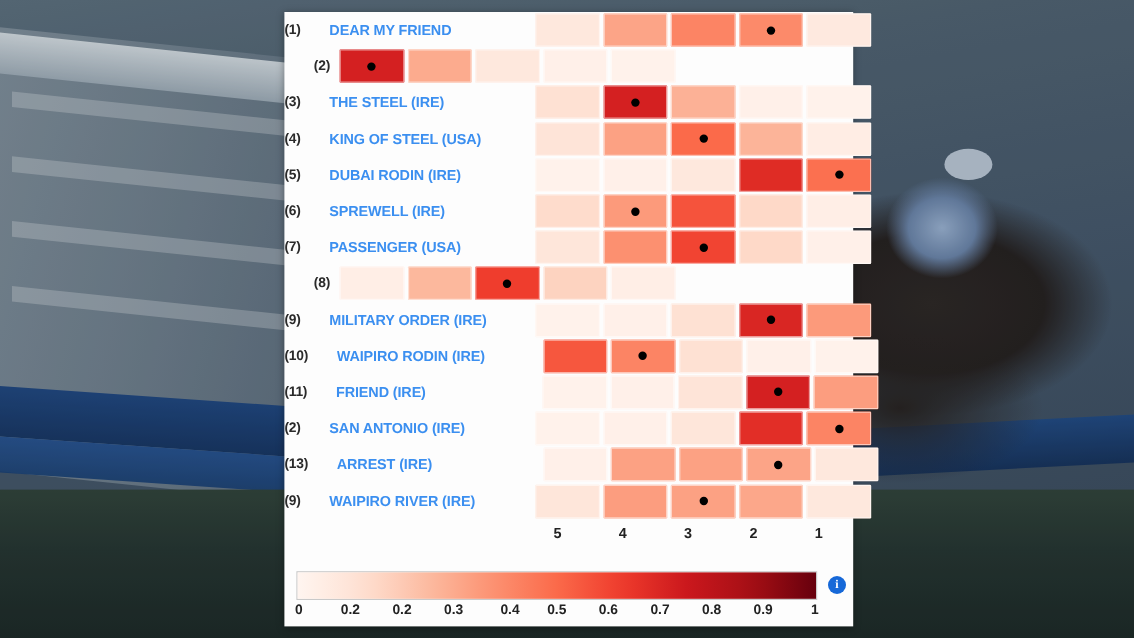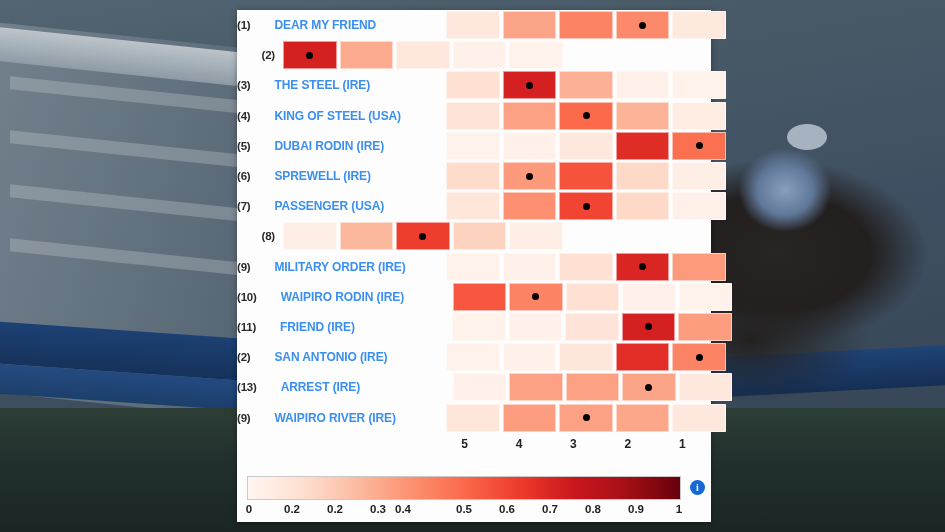--- a/index.html
+++ b/index.html
@@ -292,21 +292,21 @@
 
   <div id="cbwrap">
     <div id="cbbar">
       <div id="cbgrad" style="background: linear-gradient(to right, rgb(255, 245, 240) 0%, rgb(255, 237, 228) 5%, rgb(254, 228, 216) 10%, rgb(254, 217, 200) 15%, rgb(253, 202, 181) 20%, rgb(252, 187, 161) 25%, rgb(252, 171, 142) 30%, rgb(252, 154, 123) 35%, rgb(252, 138, 106) 40%, rgb(251, 122, 90) 45%, rgb(251, 106, 74) 50%, rgb(246, 87, 62) 55%, rgb(241, 68, 50) 60%, rgb(232, 52, 41) 65%, rgb(217, 38, 35) 70%, rgb(203, 24, 29) 75%, rgb(188, 20, 26) 80%, rgb(173, 17, 23) 85%, rgb(153, 12, 19) 90%, rgb(128, 6, 16) 95%, rgb(103, 0, 13) 100%);"></div>
     </div>
     <div id="cbticks">
         <span style="left: 2px;">0</span>
         <span style="left: 45px;">0.2</span>
         <span style="left: 88px;">0.2</span>
         <span style="left: 131px;">0.3</span>
-        <span style="left: 156px;">0.4</span>
+        <span style="left: 178px;">0.4</span>
         <span style="left: 217px;">0.5</span>
         <span style="left: 260px;">0.6</span>
         <span style="left: 303px;">0.7</span>
         <span style="left: 346px;">0.8</span>
         <span style="left: 389px;">0.9</span>
         <span style="left: 432px;">1</span>
       </div>
     <div id="infoicon">i</div>
   </div>
 

